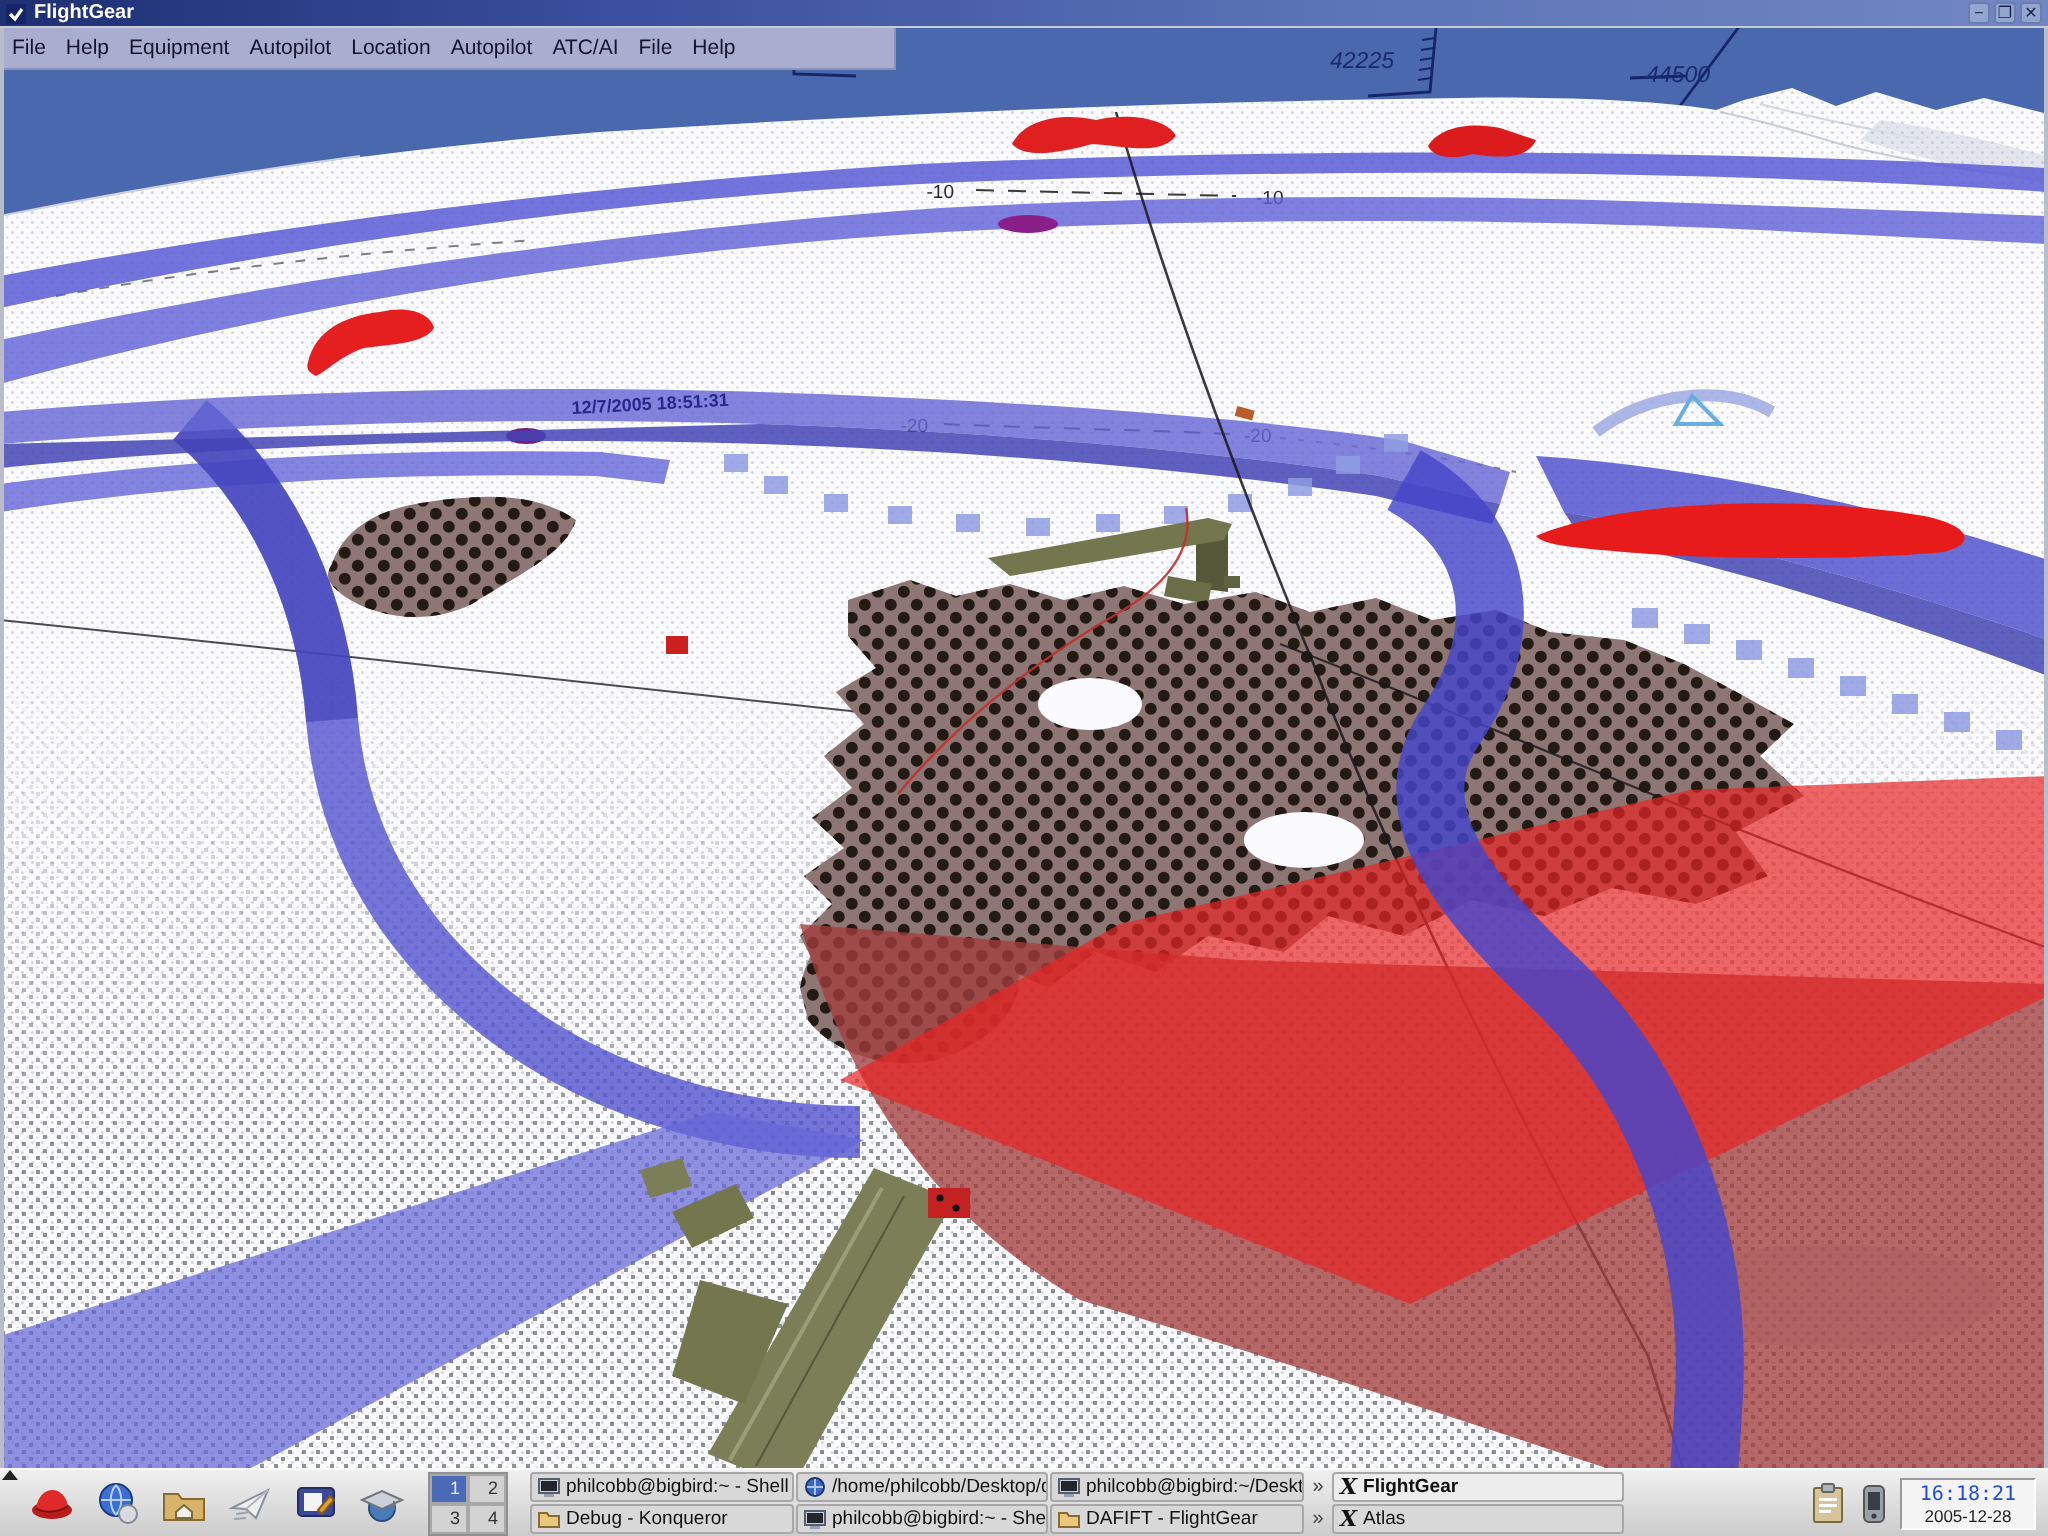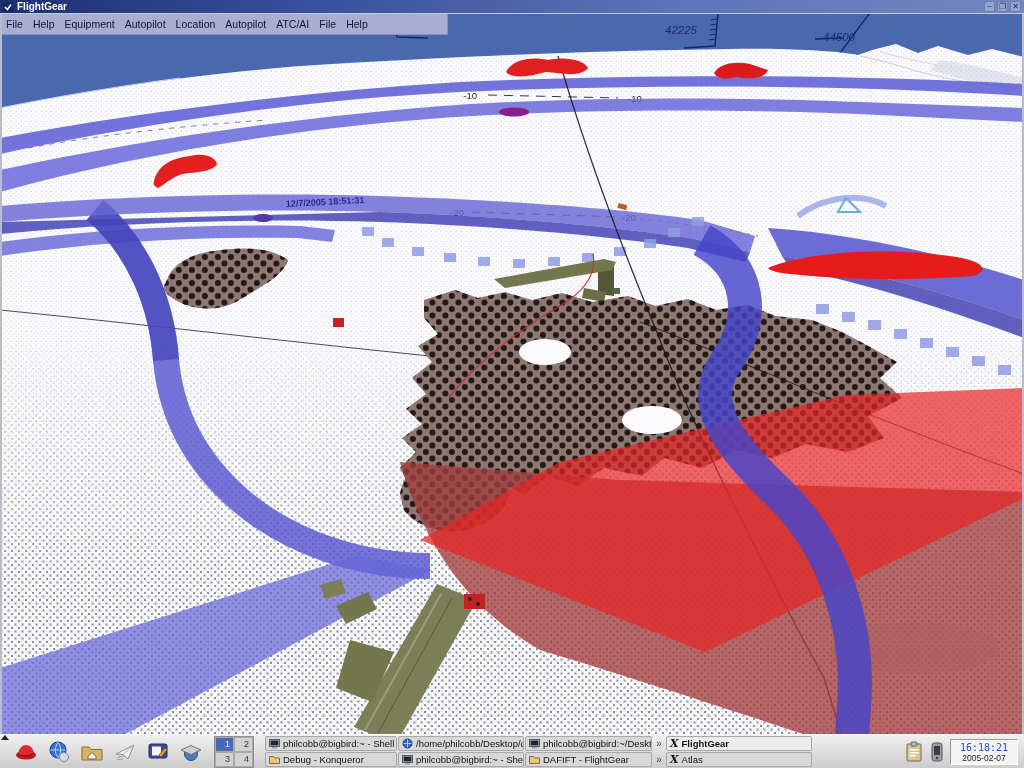--- a/index.html
+++ b/index.html
@@ -399,17 +399,17 @@
       </span>
       <span class="trayicon">
         <svg width="14" height="20" viewBox="0 0 14 20">
             <rect x="2" y="1" width="10" height="18" rx="2.5" fill="#9aa0a8" stroke="#555"></rect>
             <rect x="4" y="4" width="6" height="9" fill="#3a3f46"></rect>
             <circle cx="7" cy="16" r="1.3" fill="#3a3f46"></circle>
           </svg>
       </span>
       <div class="clock">
         <div class="time">16:18:21</div>
-        <div class="date">2005-02-07</div>
+        <div class="date">2005-12-28</div>
       </div>
     </div>
   </div>
 </div>
 
 </body></html>

